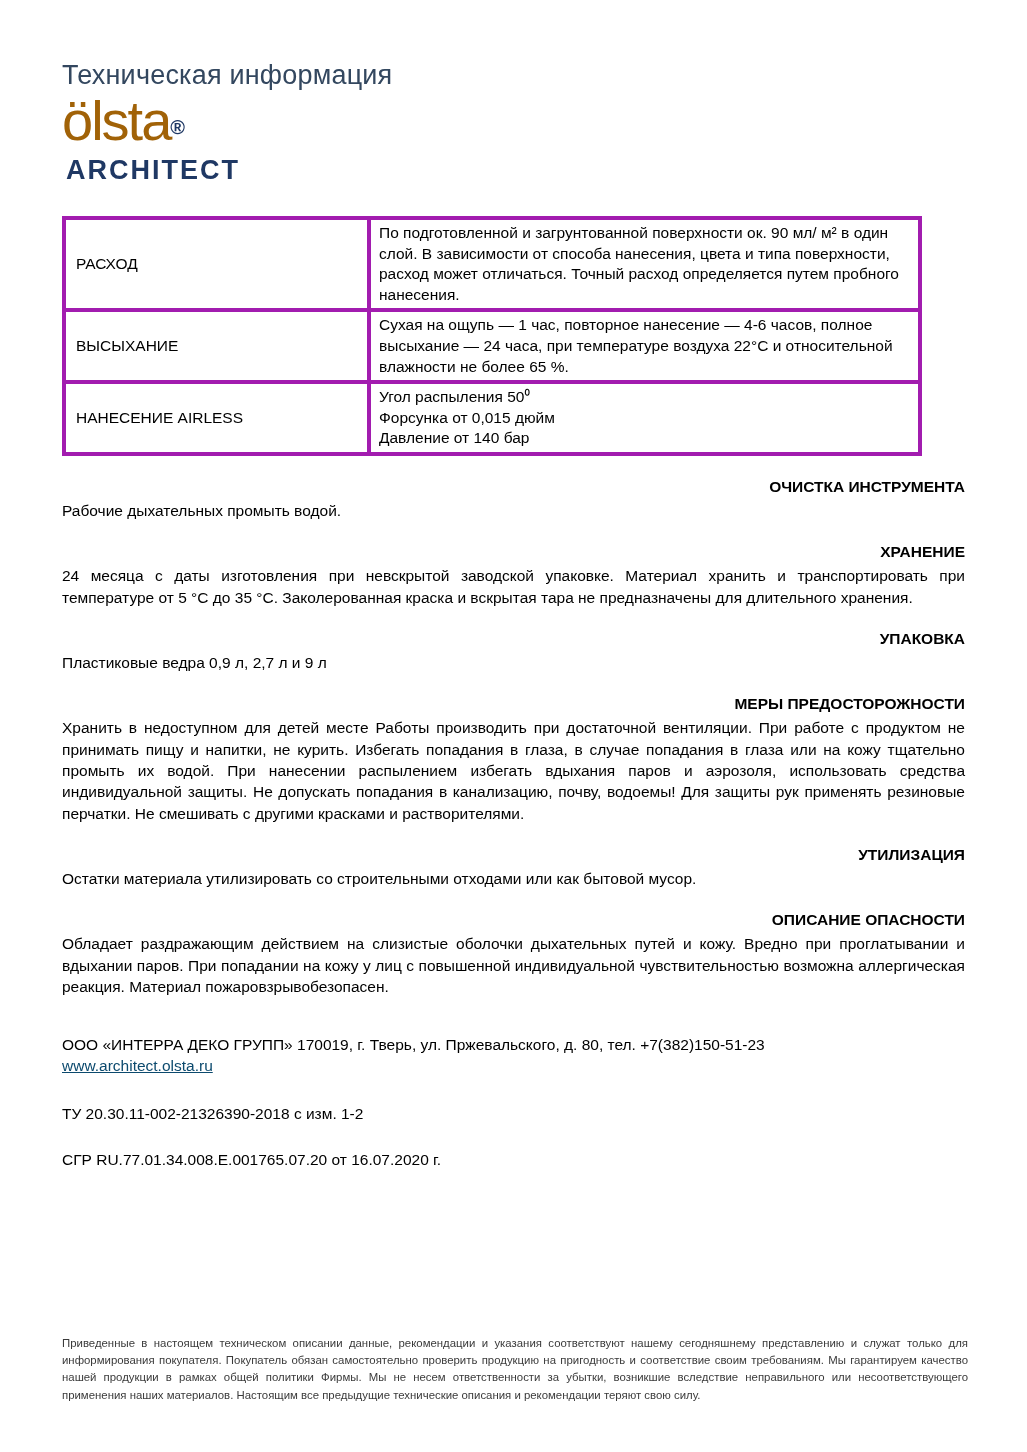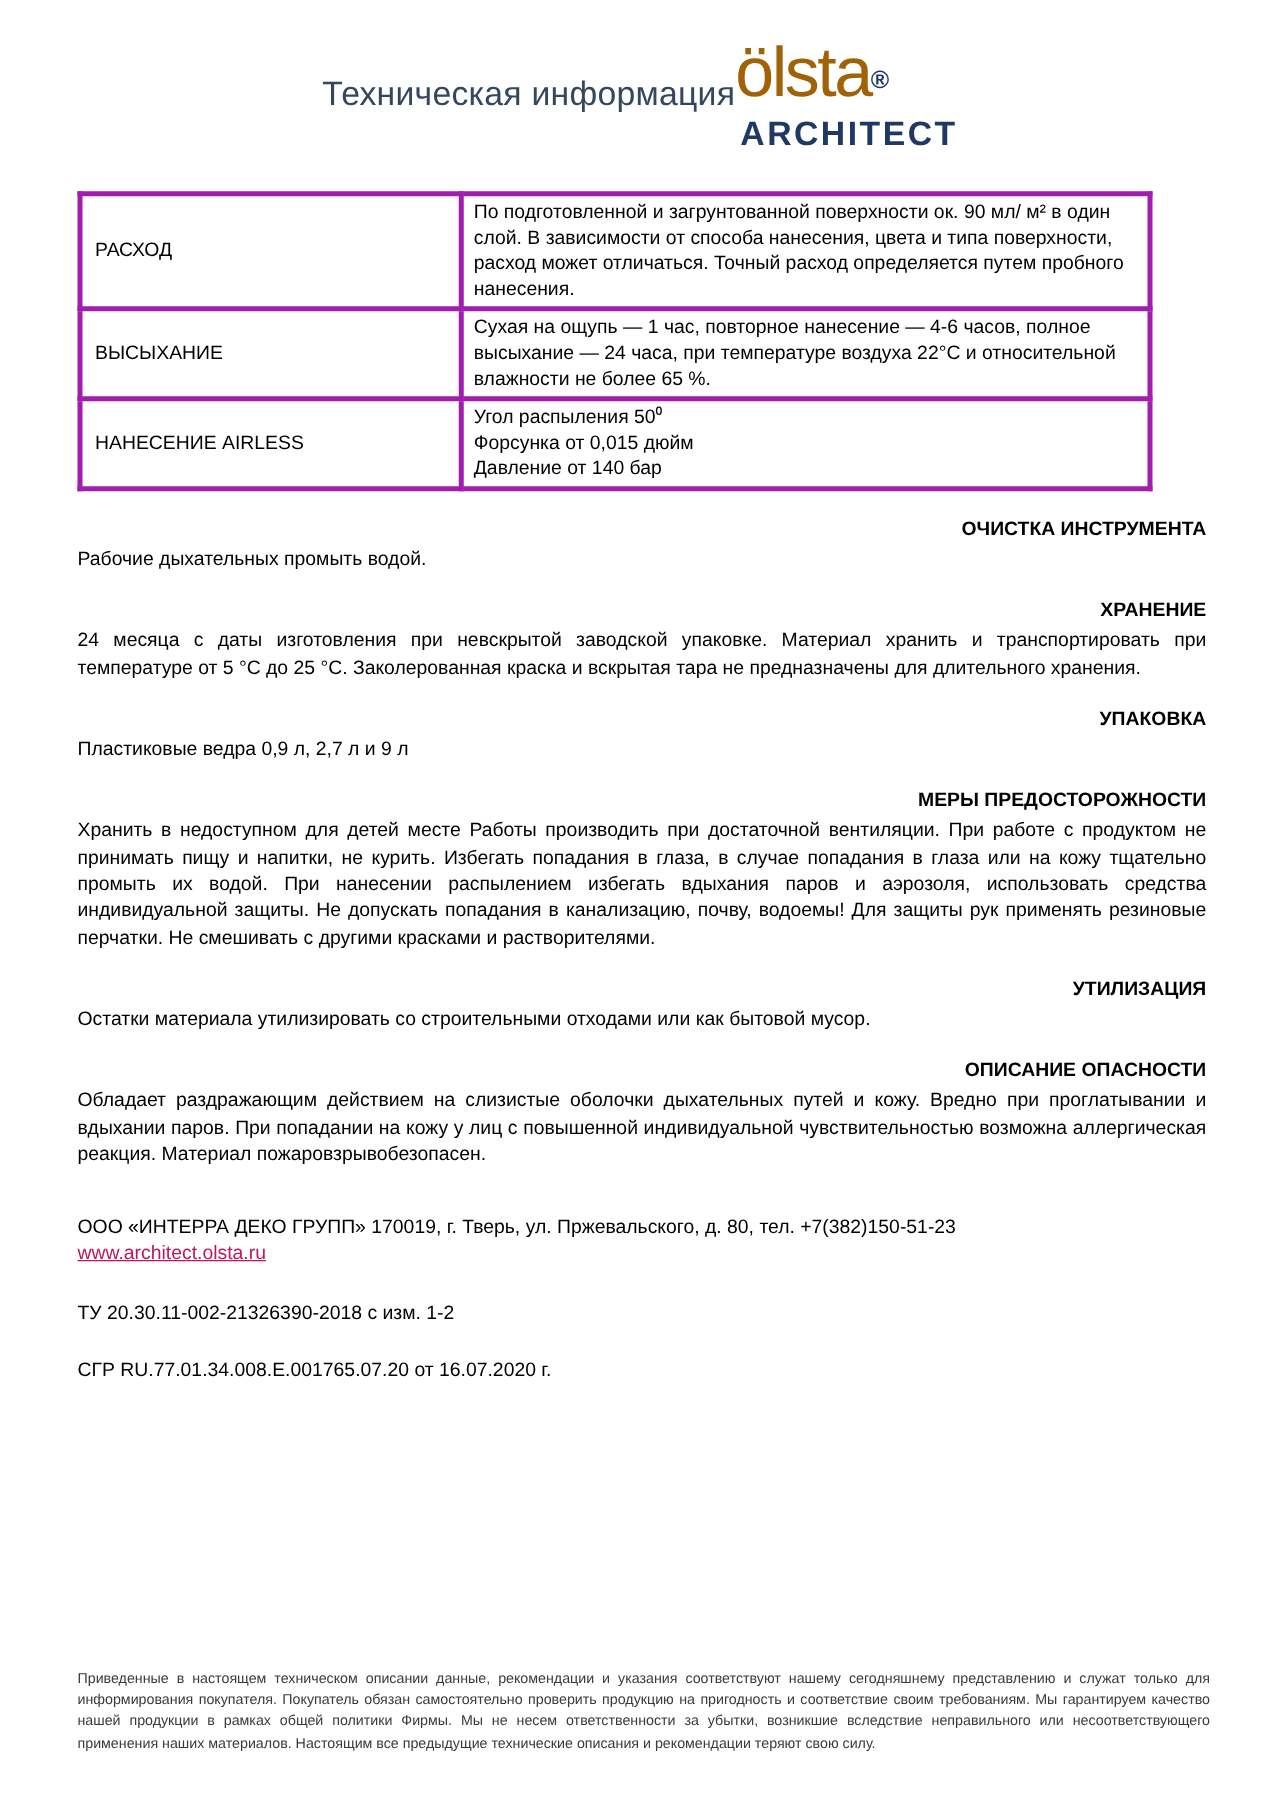--- a/index.html
+++ b/index.html
@@ -8,21 +8,21 @@
     position:relative;
     width:1027px; height:1452px;
     background:#ffffff;
     font-family:"Liberation Sans", sans-serif;
     color:#000000;
     overflow:hidden;
   }
   .content { padding:0 62px; }
 
   
-  .header { display:flex; justify-content:center; align-items:flex-start; padding:28px 65px 0 62px; }
+  .header { display:flex; justify-content:space-between; align-items:flex-start; padding:28px 65px 0 62px;flex-direction:column; }
   .doc-title {
     margin-top:32px;
     font-size:27px;
     font-weight:400;
     color:#33475f;
     letter-spacing:0.2px;
   }
   .logo-block { text-align:left; margin-top:2px; }
   .logo-word {
     font-size:56px;
@@ -66,21 +66,21 @@
   .spec-table td.value-cell { white-space:pre-line; }
 
   
   .section { margin-top:21px; }
   .section-heading { font-weight:700; font-size:15.5px; line-height:1.35;text-align:right; }
   .section-body { font-size:15.5px; line-height:1.38; margin-top:2px; }
   .justify { text-align:justify; }
 
   
   .contact-block { margin-top:36px; font-size:15.5px; line-height:1.4; }
-  .website-link { color:#be185d; text-decoration:underline; cursor:pointer; display:inline-block; }
+  .website-link { color:#0c4a6e; text-decoration:underline; cursor:pointer; display:inline-block; }
   .tu-line { margin-top:28px; font-size:15.5px; }
   .sgr-line { margin-top:28px; font-size:15.5px; }
 
   
   .footer {
     position:absolute;
     left:62px; right:59px;
     bottom:48px;
     font-size:11.4px;
     line-height:1.52;
@@ -124,21 +124,21 @@
 
   <div class="content">
 
     <div class="section">
       <div class="section-heading">ОЧИСТКА ИНСТРУМЕНТА</div>
       <div class="section-body">Рабочие дыхательных промыть водой.</div>
     </div>
 
     <div class="section">
       <div class="section-heading">ХРАНЕНИЕ</div>
-      <div class="section-body justify">24 месяца с даты изготовления при невскрытой заводской упаковке. Материал хранить и транспортировать при температуре от 5 °С до 25 °С. Заколерованная краска и вскрытая тара не предназначены для длительного хранения.</div>
+      <div class="section-body justify">24 месяца с даты изготовления при невскрытой заводской упаковке. Материал хранить и транспортировать при температуре от 5 °С до 35 °С. Заколерованная краска и вскрытая тара не предназначены для длительного хранения.</div>
     </div>
 
     <div class="section">
       <div class="section-heading">УПАКОВКА</div>
       <div class="section-body">Пластиковые ведра 0,9 л, 2,7 л и 9 л</div>
     </div>
 
     <div class="section">
       <div class="section-heading">МЕРЫ ПРЕДОСТОРОЖНОСТИ</div>
       <div class="section-body justify">Хранить в недоступном для детей месте Работы производить при достаточной вентиляции. При работе с продуктом не принимать пищу и напитки, не курить. Избегать попадания в глаза, в случае попадания в глаза или на кожу тщательно промыть их водой. При нанесении распылением избегать вдыхания паров и аэрозоля, использовать средства индивидуальной защиты. Не допускать попадания в канализацию, почву, водоемы! Для защиты рук применять резиновые перчатки. Не смешивать с другими красками и растворителями.</div>

